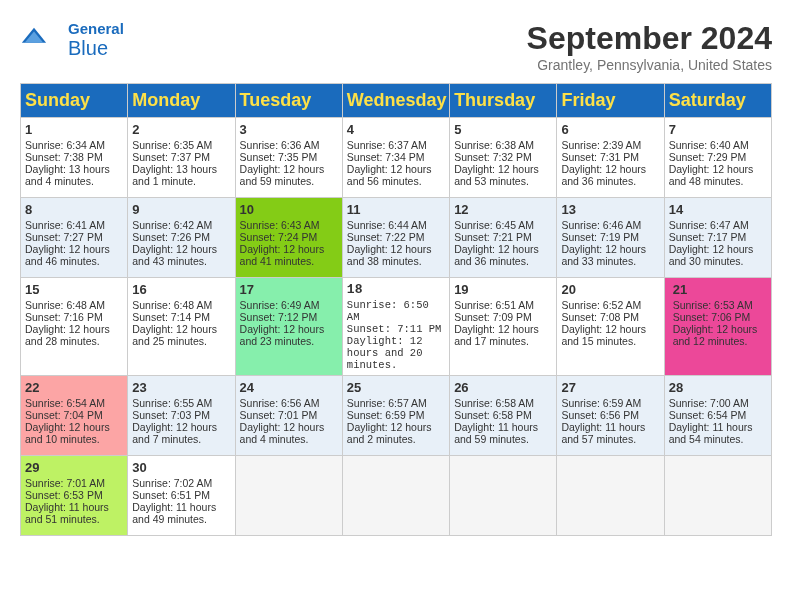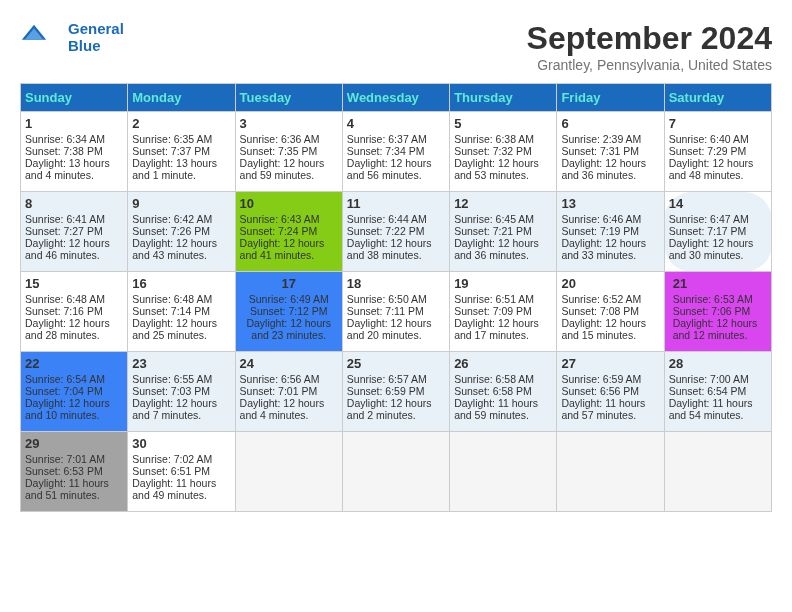--- a/index.html
+++ b/index.html
@@ -38,22 +38,22 @@
       font-size: 14px;
       color: #737373;
     }
     table {
       width: 100%;
       border-collapse: collapse;
       table-layout: fixed;
     }
     th {
       background-color: #1a6bbd;
-      color: #5eead4;
-      font-size: 13px;
+      color: #fde047;
+      font-size: 18px;
       font-weight: bold;
       padding: 6px 4px;
       text-align: left;
       border: 1px solid #ccc;
     }
     td {
       border: 1px solid #ccc;
       vertical-align: top;
       padding: 4px 4px;
       font-size: 10.5px;
@@ -81,21 +81,21 @@
 <body>
 
 <div class="header">
   <div class="logo">
     <svg class="logo-icon" viewBox="0 0 30 30" xmlns="http://www.w3.org/2000/svg">
       <polygon points="15,2 28,18 2,18" fill="#1a6bbd"></polygon>
       <polygon points="15,6 25,18 5,18" fill="#5ba0e0"></polygon>
     </svg>
     <div>
       <div style="font-size:15px;font-weight:bold;color:#1a6bbd;">General</div>
-      <div style="font-size:15px;font-weight:bold;color:#1a6bbd;">Blue</div>
+      <div style="font-size:20px;font-weight:normal;color:#1a6bbd;">Blue</div>
     </div>
   </div>
   <div class="title-block">
     <div class="month-year">September 2024</div>
     <div class="location">Grantley, Pennsylvania, United States</div>
   </div>
 </div>
 
 <table>
   <thead>
@@ -119,42 +119,42 @@
         <td style="background: rgb(255, 255, 255);"><span class="day-num">6</span><span>Sunrise: 2:39 AM</span><br><span>Sunset: 7:31 PM</span><br><span>Daylight: 12 hours and 36 minutes.</span></td>
         <td style="background: rgb(255, 255, 255);"><span class="day-num">7</span><span>Sunrise: 6:40 AM</span><br><span>Sunset: 7:29 PM</span><br><span>Daylight: 12 hours and 48 minutes.</span></td>
       </tr>
       <tr>
         <td style="background: rgb(232, 240, 248);"><span class="day-num">8</span><span>Sunrise: 6:41 AM</span><br><span>Sunset: 7:27 PM</span><br><span>Daylight: 12 hours and 46 minutes.</span></td>
         <td style="background: rgb(232, 240, 248);"><span class="day-num">9</span><span>Sunrise: 6:42 AM</span><br><span>Sunset: 7:26 PM</span><br><span>Daylight: 12 hours and 43 minutes.</span></td>
         <td style="background: #84cc16;"><span class="day-num">10</span><span>Sunrise: 6:43 AM</span><br><span>Sunset: 7:24 PM</span><br><span>Daylight: 12 hours and 41 minutes.</span></td>
         <td style="background: rgb(232, 240, 248);"><span class="day-num">11</span><span>Sunrise: 6:44 AM</span><br><span>Sunset: 7:22 PM</span><br><span>Daylight: 12 hours and 38 minutes.</span></td>
         <td style="background: rgb(232, 240, 248);"><span class="day-num">12</span><span>Sunrise: 6:45 AM</span><br><span>Sunset: 7:21 PM</span><br><span>Daylight: 12 hours and 36 minutes.</span></td>
         <td style="background: rgb(232, 240, 248);"><span class="day-num">13</span><span>Sunrise: 6:46 AM</span><br><span>Sunset: 7:19 PM</span><br><span>Daylight: 12 hours and 33 minutes.</span></td>
-        <td style="background: rgb(232, 240, 248); border-radius: 28px;"><span class="day-num">14</span><span>Sunrise: 6:47 AM</span><br><span>Sunset: 7:17 PM</span><br><span>Daylight: 12 hours and 30 minutes.</span></td>
+        <td style="background: rgb(232, 240, 248);"><span class="day-num">14</span><span>Sunrise: 6:47 AM</span><br><span>Sunset: 7:17 PM</span><br><span>Daylight: 12 hours and 30 minutes.</span></td>
       </tr>
       <tr>
         <td style="background: rgb(255, 255, 255);"><span class="day-num">15</span><span>Sunrise: 6:48 AM</span><br><span>Sunset: 7:16 PM</span><br><span>Daylight: 12 hours and 28 minutes.</span></td>
         <td style="background: rgb(255, 255, 255);"><span class="day-num">16</span><span>Sunrise: 6:48 AM</span><br><span>Sunset: 7:14 PM</span><br><span>Daylight: 12 hours and 25 minutes.</span></td>
-        <td style="background: #3b82f6; text-align: center;"><span class="day-num">17</span><span>Sunrise: 6:49 AM</span><br><span>Sunset: 7:12 PM</span><br><span>Daylight: 12 hours and 23 minutes.</span></td>
-        <td style="background: rgb(255, 255, 255);"><span class="day-num">18</span><span>Sunrise: 6:50 AM</span><br><span>Sunset: 7:11 PM</span><br><span>Daylight: 12 hours and 20 minutes.</span></td>
+        <td style="background: #86efac;"><span class="day-num">17</span><span>Sunrise: 6:49 AM</span><br><span>Sunset: 7:12 PM</span><br><span>Daylight: 12 hours and 23 minutes.</span></td>
+        <td style="background: rgb(255, 255, 255); font-family: Liberation Mono, monospace;"><span class="day-num">18</span><span>Sunrise: 6:50 AM</span><br><span>Sunset: 7:11 PM</span><br><span>Daylight: 12 hours and 20 minutes.</span></td>
         <td style="background: rgb(255, 255, 255);"><span class="day-num">19</span><span>Sunrise: 6:51 AM</span><br><span>Sunset: 7:09 PM</span><br><span>Daylight: 12 hours and 17 minutes.</span></td>
         <td style="background: rgb(255, 255, 255);"><span class="day-num">20</span><span>Sunrise: 6:52 AM</span><br><span>Sunset: 7:08 PM</span><br><span>Daylight: 12 hours and 15 minutes.</span></td>
-        <td style="background: #d946ef; padding-left: 8px;"><span class="day-num">21</span><span>Sunrise: 6:53 AM</span><br><span>Sunset: 7:06 PM</span><br><span>Daylight: 12 hours and 12 minutes.</span></td>
+        <td style="background: #ec4899; padding-left: 8px;"><span class="day-num">21</span><span>Sunrise: 6:53 AM</span><br><span>Sunset: 7:06 PM</span><br><span>Daylight: 12 hours and 12 minutes.</span></td>
       </tr>
       <tr>
-        <td style="background: #3b82f6;"><span class="day-num">22</span><span>Sunrise: 6:54 AM</span><br><span>Sunset: 7:04 PM</span><br><span>Daylight: 12 hours and 10 minutes.</span></td>
+        <td style="background: #fca5a5;"><span class="day-num">22</span><span>Sunrise: 6:54 AM</span><br><span>Sunset: 7:04 PM</span><br><span>Daylight: 12 hours and 10 minutes.</span></td>
         <td style="background: rgb(232, 240, 248);"><span class="day-num">23</span><span>Sunrise: 6:55 AM</span><br><span>Sunset: 7:03 PM</span><br><span>Daylight: 12 hours and 7 minutes.</span></td>
         <td style="background: rgb(232, 240, 248);"><span class="day-num">24</span><span>Sunrise: 6:56 AM</span><br><span>Sunset: 7:01 PM</span><br><span>Daylight: 12 hours and 4 minutes.</span></td>
         <td style="background: rgb(232, 240, 248);"><span class="day-num">25</span><span>Sunrise: 6:57 AM</span><br><span>Sunset: 6:59 PM</span><br><span>Daylight: 12 hours and 2 minutes.</span></td>
         <td style="background: rgb(232, 240, 248);"><span class="day-num">26</span><span>Sunrise: 6:58 AM</span><br><span>Sunset: 6:58 PM</span><br><span>Daylight: 11 hours and 59 minutes.</span></td>
         <td style="background: rgb(232, 240, 248);"><span class="day-num">27</span><span>Sunrise: 6:59 AM</span><br><span>Sunset: 6:56 PM</span><br><span>Daylight: 11 hours and 57 minutes.</span></td>
         <td style="background: rgb(232, 240, 248);"><span class="day-num">28</span><span>Sunrise: 7:00 AM</span><br><span>Sunset: 6:54 PM</span><br><span>Daylight: 11 hours and 54 minutes.</span></td>
       </tr>
       <tr>
-        <td style="background: #a3a3a3;"><span class="day-num">29</span><span>Sunrise: 7:01 AM</span><br><span>Sunset: 6:53 PM</span><br><span>Daylight: 11 hours and 51 minutes.</span></td>
+        <td style="background: #bef264;"><span class="day-num">29</span><span>Sunrise: 7:01 AM</span><br><span>Sunset: 6:53 PM</span><br><span>Daylight: 11 hours and 51 minutes.</span></td>
         <td style="background: rgb(255, 255, 255);"><span class="day-num">30</span><span>Sunrise: 7:02 AM</span><br><span>Sunset: 6:51 PM</span><br><span>Daylight: 11 hours and 49 minutes.</span></td>
         <td class="empty" style="background: rgb(245, 245, 245);"></td>
         <td class="empty" style="background: rgb(245, 245, 245);"></td>
         <td class="empty" style="background: rgb(245, 245, 245);"></td>
         <td class="empty" style="background: rgb(245, 245, 245);"></td>
         <td class="empty" style="background: rgb(245, 245, 245);"></td>
       </tr>
     </tbody>
 </table>
 

